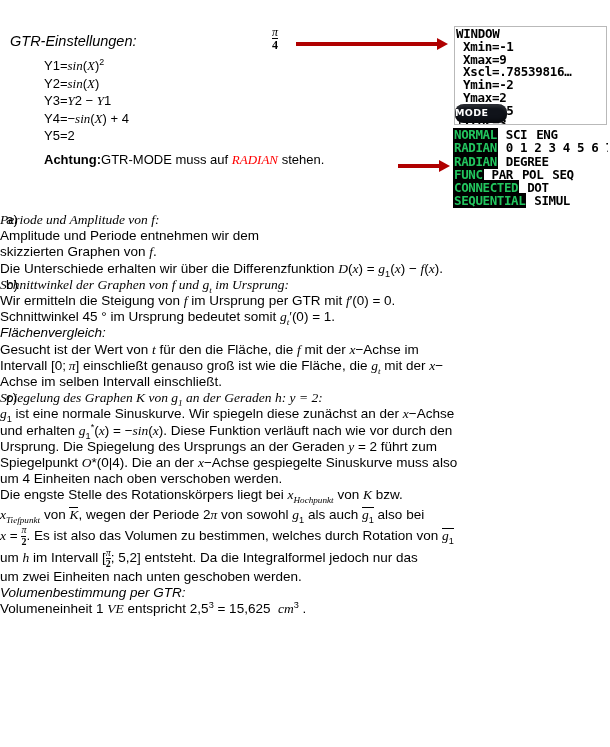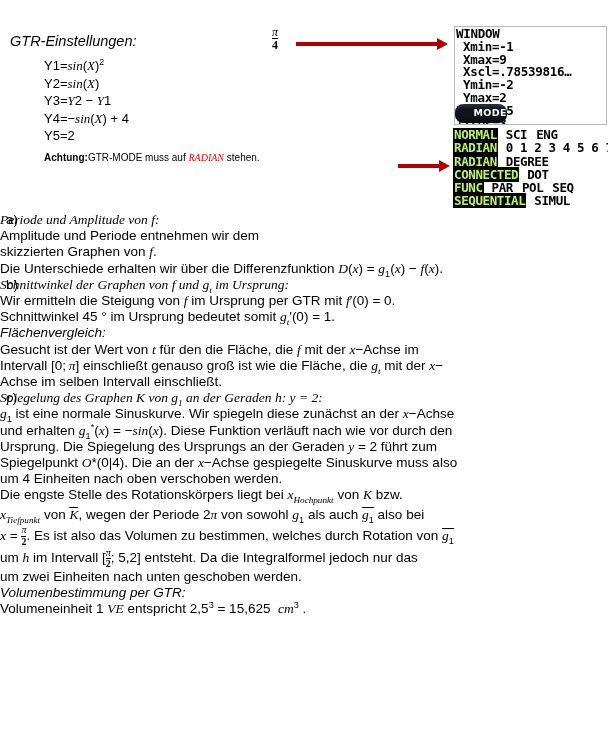--- a/index.html
+++ b/index.html
@@ -49,21 +49,21 @@
   }
   #y-list {
     position: absolute; left: 44px; top: 57px;
     font-size: 13px;
     line-height: 17.6px;
   }
   #y-list .yrow { white-space: nowrap; }
   #y-list .ylbl { font-family: "Liberation Sans", sans-serif; }
   #achtung {
     position: absolute; left: 44px; top: 152px;
-    font-size: 10px;
+    font-size: 13px;
     white-space: nowrap;
     text-align: center;
   }
   #achtung .b { font-weight: bold; }
   #achtung .red { color: #ff0000; font-style: italic; font-family: "Liberation Serif", serif; font-weight: normal; }
 
   
   #pi4 {
     position: absolute; left: 272px; top: 26px;
     font-size: 15px;
@@ -109,21 +109,21 @@
 
   #mode-btn {
     position: absolute; left: 455px; top: 104px;
     width: 52px; height: 19px;
     background: #10131a;
     border-radius: 9px / 8px;
     box-shadow: inset 0 -3px 4px rgba(0,0,0,0.55), inset 0 3px 3px rgba(255,255,255,0.12);
   }
   #mode-btn span {
     position: absolute; left: 0; right: 0; top: 3px;
-    text-align: right;
+    text-align: left;
     color: #ffffff;
     font-family: "DejaVu Sans", sans-serif;
     font-size: 9.5px;
     font-weight: bold;
     letter-spacing: 0.4px;
   }
 
   #mode-screen {
     position: absolute; left: 453px; top: 128px;
     width: 155px; height: 80px;
@@ -131,21 +131,21 @@
     overflow: hidden;
     font-family: "DejaVu Sans Mono", monospace;
     font-size: 12.5px;
     font-weight: bold;
     line-height: 13.3px;
     letter-spacing: -0.4px;
   }
   #mode-screen .mrow { white-space: nowrap; }
   #mode-screen .sel {
     background: #000000;
-    color: #bef264;
+    color: #22c55e;
     padding: 0 1px;
   }
   #mode-screen .opt { padding: 0 1px; }
   #mode-screen .gap { display: inline-block; width: 7px; }
 
   
   #body { position: absolute; left: 0; top: 212px; width: 610px; }
   .task { position: relative; margin: 0; }
   .marker {
     position: absolute; left: 6px;
@@ -206,22 +206,22 @@
   </div>
 
   <div id="mode-btn">
     <span>MODE</span>
   </div>
 
   <div id="mode-screen">
     <div class="mrow"><span class="sel">NORMAL</span><span class="gap"></span><span class="opt">SCI</span><span class="gap"></span><span class="opt">ENG</span></div>
     <div class="mrow"><span class="sel">RADIAN</span><span class="gap"></span><span class="opt">0 1 2 3 4 5 6 7 8 9</span></div>
     <div class="mrow"><span class="sel">RADIAN</span><span class="gap"></span><span class="opt">DEGREE</span></div>
+    <div class="mrow"><span class="sel">FUNC</span><span class="gap"></span><span class="opt">PAR</span><span class="gap"></span><span class="opt">POL</span><span class="gap"></span><span class="opt">SEQ</span></div>
     <div class="mrow"><span class="sel">CONNECTED</span><span class="gap"></span><span class="opt">DOT</span></div>
-    <div class="mrow"><span class="sel">FUNC</span><span class="gap"></span><span class="opt">PAR</span><span class="gap"></span><span class="opt">POL</span><span class="gap"></span><span class="opt">SEQ</span></div>
     <div class="mrow"><span class="sel">SEQUENTIAL</span><span class="gap"></span><span class="opt">SIMUL</span></div>
   </div>
 </div>
 
 <div id="body">
 
   <div class="task">
     <div class="marker">a)</div>
     <div class="lines">
       <div class="ln hdr"><span class="it">Periode und Amplitude von f:</span></div>

